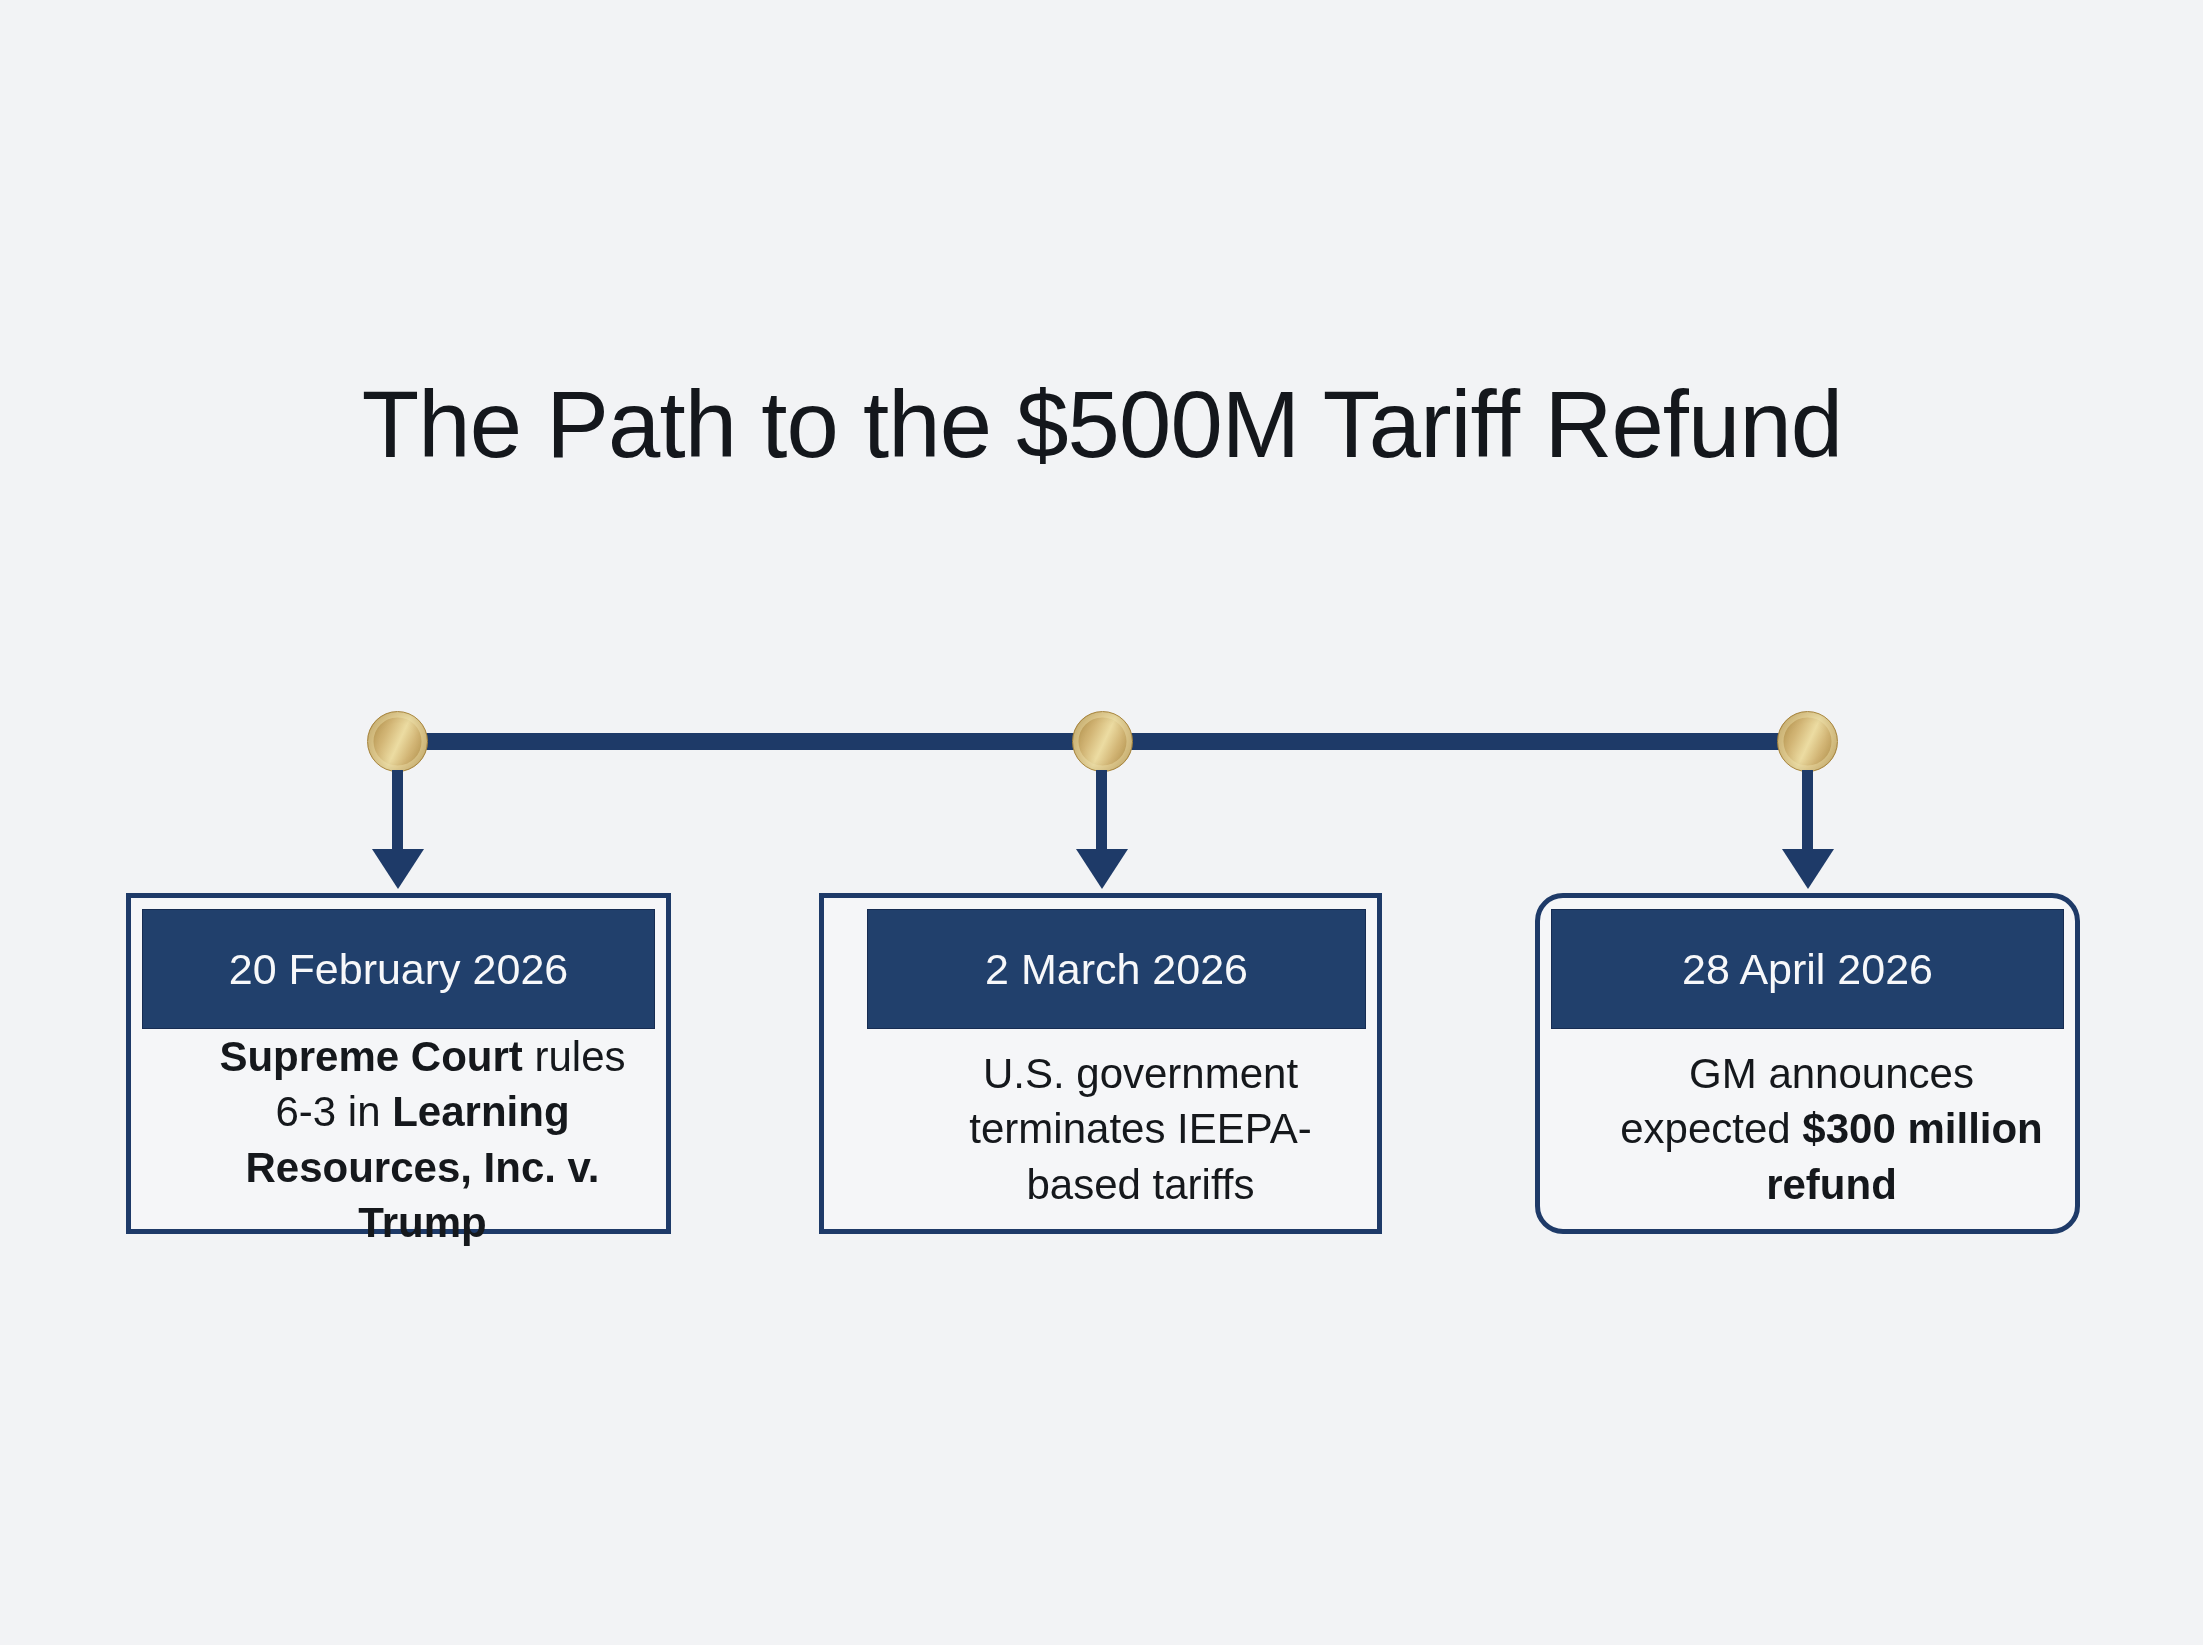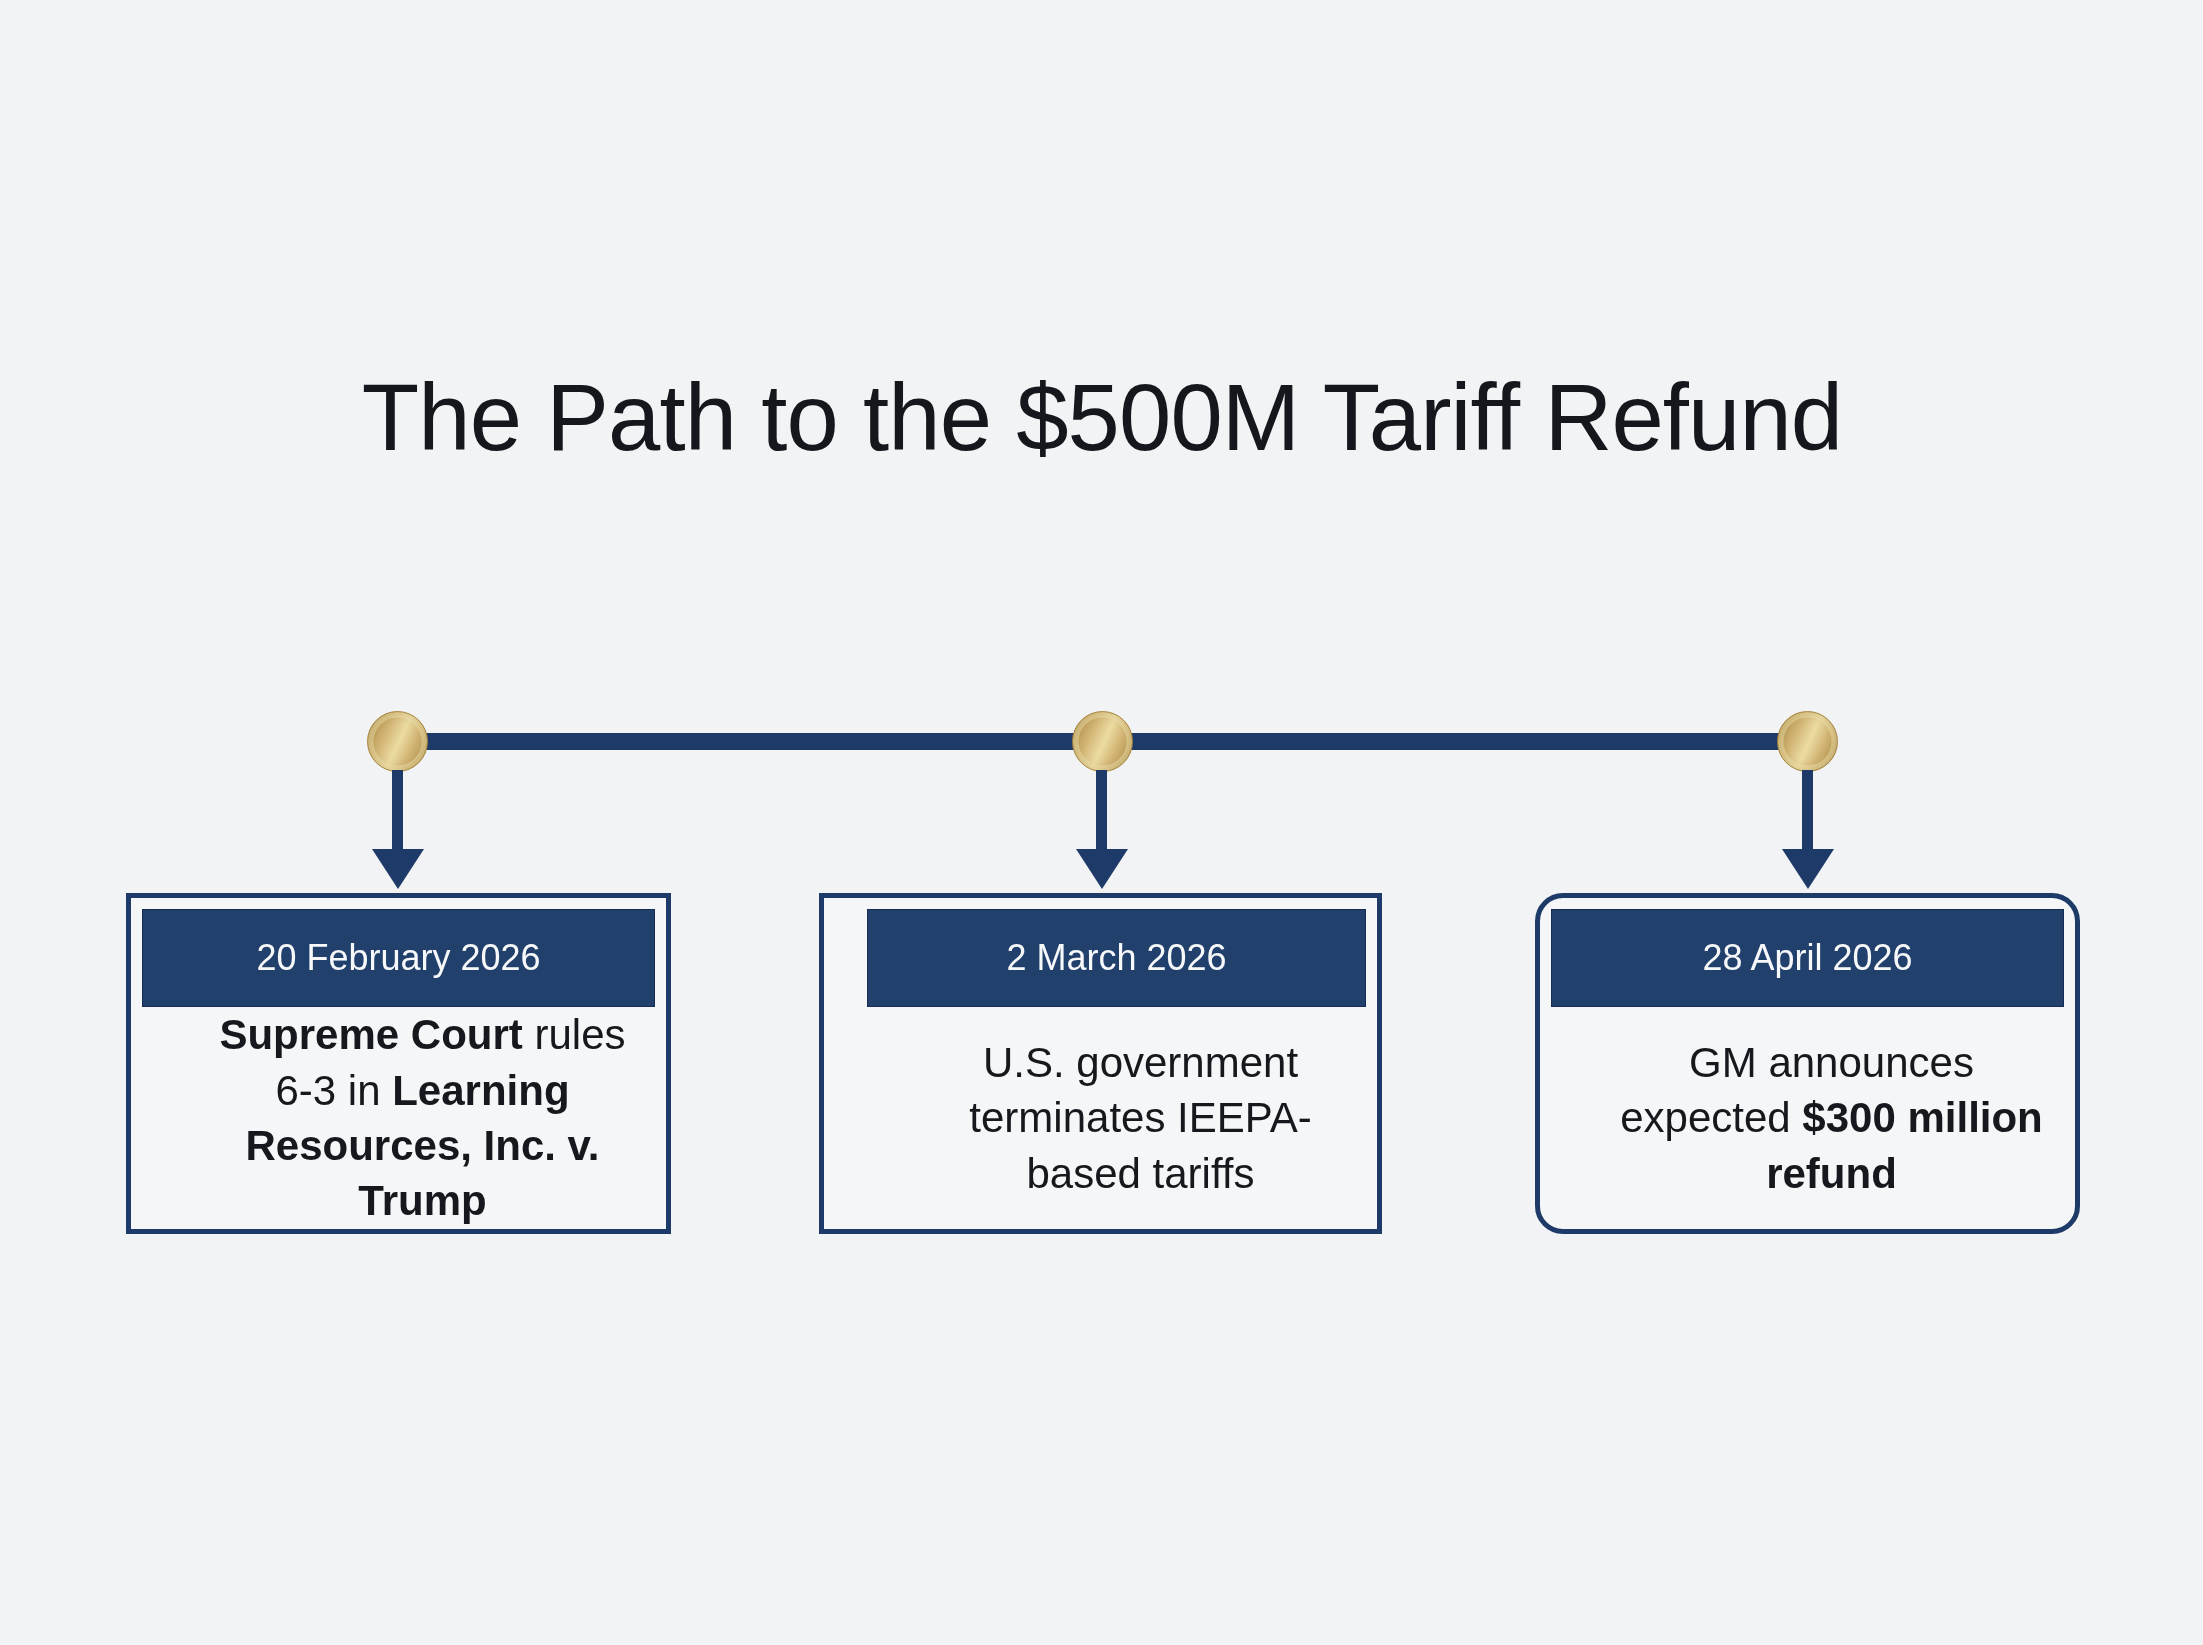--- a/index.html
+++ b/index.html
@@ -10,21 +10,21 @@
     background: var(--background, #f2f3f5);
     font-family: "Liberation Sans", "DejaVu Sans", sans-serif;
     overflow: hidden;
   }
 
   
   .title {
     position: absolute;
     left: 0; right: 0;
     top: 360px;
-    margin: 4px;
+    margin: 11px;
     text-align: center;
     font-size: 94px;
     font-weight: 400;
     letter-spacing: -0.9px;
     color: #14171c;
   }
 
   
   .tl-line {
     position: absolute;
@@ -92,29 +92,29 @@
     display: flex;
     flex-direction: column;
   }
   .event-box.ev1 { left: 126px;  width: 545px; }
   .event-box.ev2 { left: 819px;  width: 563px; padding-left: 32px; }
   .event-box.ev3 { left: 1535px; width: 545px; border-radius: 28px; }
 
   .date-bar {
     flex: none;
     margin: 11px 11px 0 11px;
-    height: 98px;
+    height: 120px;
     background: var(--navy-header, #21406c);
     border: 1.8px solid var(--navy-edge, #162c52);
     box-sizing: border-box;
     display: flex;
     align-items: center;
     justify-content: center;
     color: var(--date-text, #f7f8fa);
-    font-size: 36px;
+    font-size: 43px;
     font-weight: 400;
   }
 
   .event-body {
     flex: 1;
     display: flex;
     align-items: center;
     justify-content: center;
     padding: 0 5.5px;
   }

